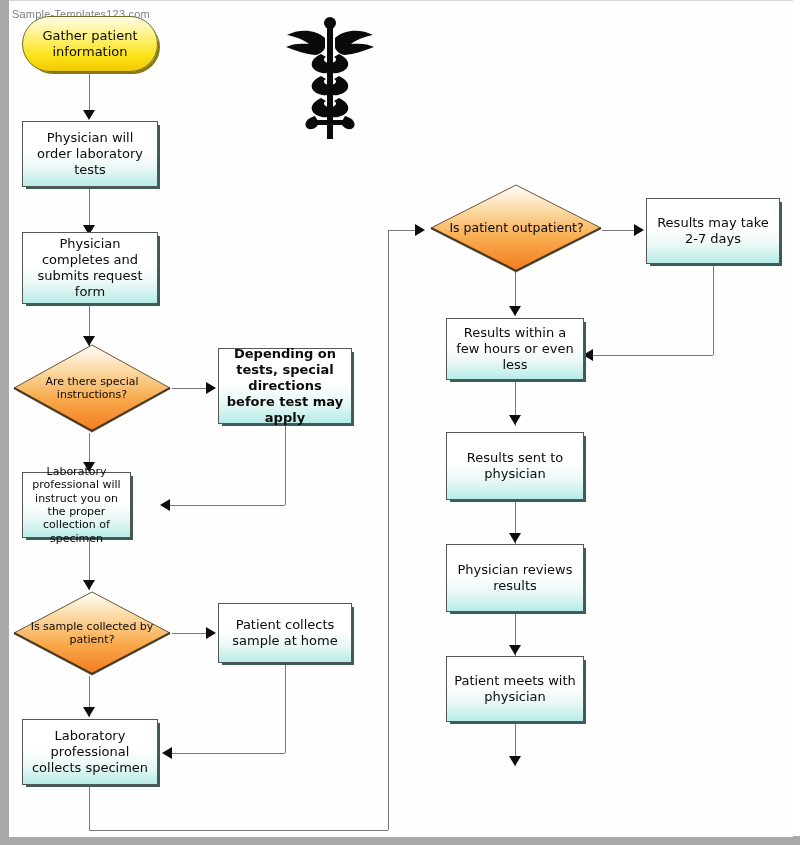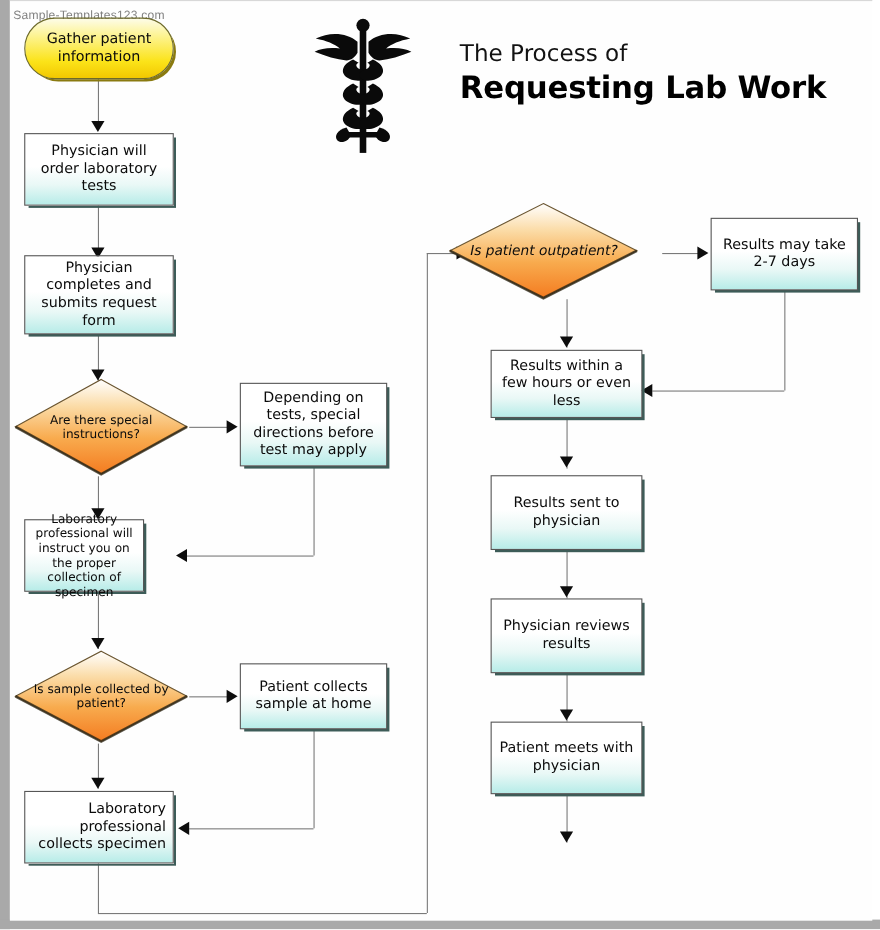--- a/index.html
+++ b/index.html
@@ -127,24 +127,20 @@
         <path d="M58 86 C71 92 70 102 57 105 C46 107 42 99 49 96 C55 94 57 91 53 89 Z"></path>
 
         <path d="M34 104 C26 106 22 112 26 116 C30 119 36 116 38 111 Z"></path>
         <path d="M64 104 C72 106 76 112 72 116 C68 119 62 116 60 111 Z"></path>
 
         <rect x="36" y="108" width="26" height="5"></rect>
       </g>
     </svg>
   </div>
 
-  <div class="title-block">
-    <p class="title-small">The Process of</p>
-    <p class="title-big">Requesting Lab Work</p>
-  </div>
 
   <div class="node terminator" style="left:22px;top:16px;width:136px;height:56px;">Gather patient information</div>
 
   <div class="seg v" style="left:89px;top:72px;height:44px;"></div>
   <div class="arrow down" style="left:83px;top:110px;"></div>
 
   <div class="node process" style="left:22px;top:121px;width:136px;height:66px;">Physician will order laboratory tests</div>
 
   <div class="seg v" style="left:89px;top:187px;height:44px;"></div>
   <div class="arrow down" style="left:83px;top:225px;"></div>
@@ -166,21 +162,21 @@
       </defs>
       <polygon points="80,2 158,45 80,88 2,45" fill="url(#gdec1)" stroke="#6a5530" stroke-width="1"></polygon>
       <polyline points="158,45 80,88 2,45" fill="none" stroke="#2b2414" stroke-width="2.5" opacity=".75"></polyline>
     </svg>
     <span class="dtext">Are there special instructions?</span>
   </div>
 
   <div class="seg h" style="left:172px;top:388px;width:38px;"></div>
   <div class="arrow right" style="left:206px;top:382px;"></div>
 
-  <div class="node process" style="left:218px;top:348px;width:134px;height:76px;">Depending on tests, special directions before test may apply</div>
+  <div class="node process" style="left:218px;top:348px;width:134px;height:76px;font-weight:bold;">Depending on tests, special directions before test may apply</div>
 
   <div class="seg v" style="left:285px;top:424px;height:81px;"></div>
   <div class="seg h" style="left:170px;top:505px;width:115px;"></div>
   <div class="arrow left" style="left:160px;top:499px;"></div>
 
   <div class="seg v" style="left:89px;top:433px;height:38px;"></div>
   <div class="arrow down" style="left:83px;top:462px;"></div>
 
   <div class="node process" style="left:22px;top:472px;width:109px;height:66px;font-size:11px;">Laboratory professional will instruct you on the proper collection of specimen</div>
 
@@ -208,29 +204,29 @@
 
   <div class="node process" style="left:218px;top:603px;width:134px;height:60px;">Patient collects sample at home</div>
 
   <div class="seg v" style="left:285px;top:663px;height:90px;"></div>
   <div class="seg h" style="left:172px;top:753px;width:113px;"></div>
   <div class="arrow left" style="left:162px;top:747px;"></div>
 
   <div class="seg v" style="left:89px;top:676px;height:41px;"></div>
   <div class="arrow down" style="left:83px;top:707px;"></div>
 
-  <div class="node process" style="left:22px;top:719px;width:136px;height:66px;text-align:right;">Laboratory professional collects specimen</div>
+  <div class="node process" style="left:22px;top:719px;width:136px;height:66px;">Laboratory professional collects specimen</div>
 
   <div class="seg v" style="left:89px;top:785px;height:45px;"></div>
   <div class="seg h" style="left:89px;top:830px;width:299px;"></div>
   <div class="seg v" style="left:388px;top:230px;height:600px;"></div>
   <div class="seg h" style="left:388px;top:230px;width:31px;"></div>
   <div class="arrow right" style="left:415px;top:224px;"></div>
 
-  <div class="node decision" style="left:408px;top:183px;width:173px;height:90px;font-style:italic;">
+  <div class="node decision" style="left:430px;top:183px;width:173px;height:90px;">
     <svg viewBox="0 0 173 90" width="173" height="90" aria-hidden="true">
       <defs>
         <linearGradient id="gdec3" x1="0" y1="0" x2="0" y2="1">
           <stop offset="0%" stop-color="#ffffff"></stop>
           <stop offset="28%" stop-color="#fbdca8"></stop>
           <stop offset="62%" stop-color="#f8ab4e"></stop>
           <stop offset="100%" stop-color="#f47b20"></stop>
         </linearGradient>
       </defs>
       <polygon points="86,2 171,45 86,88 1,45" fill="url(#gdec3)" stroke="#6a5530" stroke-width="1"></polygon>

